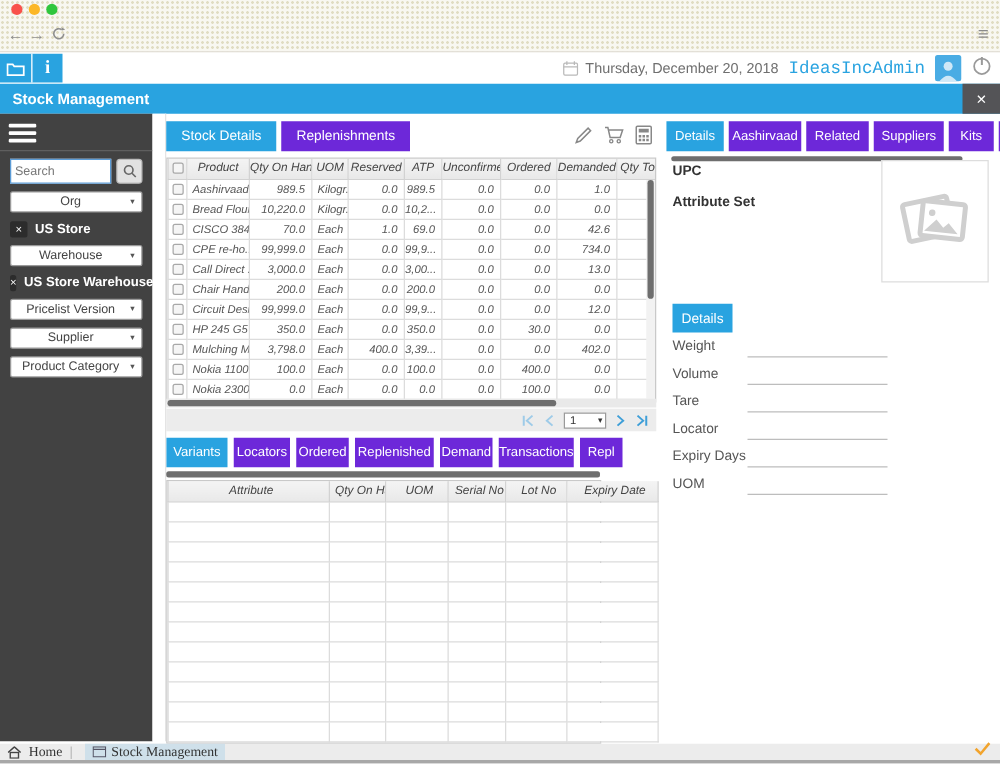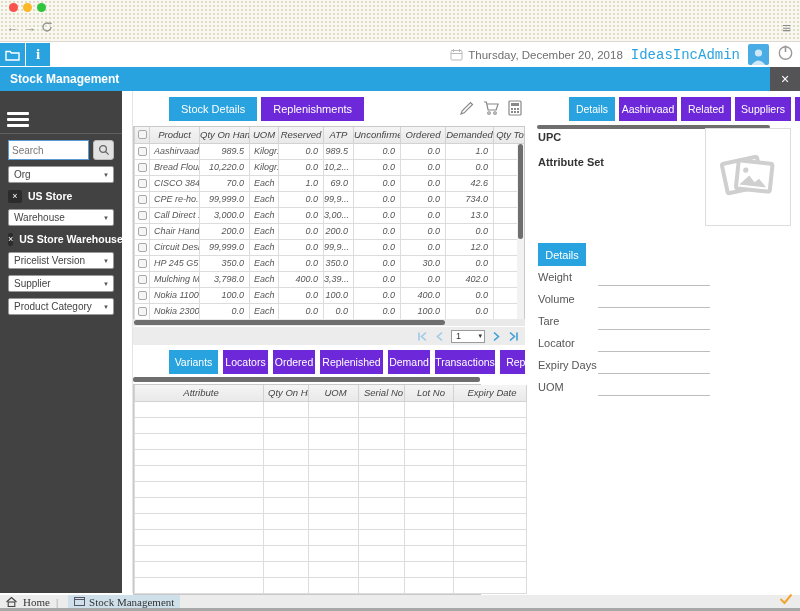--- a/index.html
+++ b/index.html
@@ -27,45 +27,45 @@
   .hdr-user { font-size:14px; color:var(--accent);font-family:Liberation Mono, monospace; }
   .avatar { width:21px; height:21px; background:#4aace4; border-radius:2px; display:flex; align-items:flex-end; justify-content:center; overflow:hidden; }
 
   
   .title-bar { position:absolute; top:67px; left:0; width:800px; height:24px; background:var(--accent); }
   .title-bar .title { position:absolute; left:10px; top:5px; color:#fff; font-size:12px; font-weight:bold; }
   .close-btn { position:absolute; right:0; top:0; width:30px; height:24px; background:#545457; color:#fff;
     font-size:14px; display:flex; align-items:center; justify-content:center; cursor:pointer; }
 
   
-  .sidebar { position:absolute; top:91px; left:0; width:122px; height:502px; background:#424242; padding-top:19px; }
+  .sidebar { position:absolute; top:91px; left:0; width:122px; height:502px; background:#424242; padding-top:6px; }
   .burger { margin:2px 0 6px 7px; width:22px; cursor:pointer; }
   .burger div { height:3px; background:#fff; margin-bottom:3px; border-radius:1px; }
   .side-divider { height:1px; background:#5f5f5f; margin-bottom:6px; }
   .search-row { display:flex; align-items:center; gap:4px; padding:0 8px; margin-bottom:6px; }
   .search-input { width:81px; height:20px; border:1px solid #5b9bd5; font-size:10px; padding:0 3px; color:#333; }
   .search-input::placeholder { color:#777; }
   .search-btn { width:21px; height:20px; background:#e2e2e2; border:1px solid #bbb; border-radius:3px;
     display:flex; align-items:center; justify-content:center; cursor:pointer; }
   .side-select { position:relative; margin:0 8px 6px; height:17px; background:#fff; border:1px solid #9a9a9a;
-    border-radius:2px; font-size:10px; color:#444; display:flex; align-items:center; padding:0 14px 0 5px; cursor:pointer; }
+    border-radius:2px; font-size:10px; color:#444; display:flex; align-items:center; padding:0 14px 0 5px; cursor:pointer;justify-content:center; }
   .side-select .chev { position:absolute; right:4px; top:5px; font-size:6px; color:#555; }
   .side-chip { display:flex; align-items:center; gap:6px; padding:0 8px; margin-bottom:6px; height:14px; }
   .chip-x { width:14px; height:13px; background:#2c2c2c; border-radius:2px; color:#fff; font-size:9px;
     display:flex; align-items:center; justify-content:center; cursor:pointer; }
   .chip-label { color:#fff; font-size:10.5px; font-weight:bold; white-space:nowrap; }
 
   .gutter { position:absolute; top:91px; left:122px; width:11px; height:502px; background:#fff; border-right:1px solid #e4e4e4; }
 
   
   .main { position:absolute; top:91px; left:133px; width:392px; height:504px; }
   .tabs-row { position:absolute; top:6px; left:0; display:flex; gap:4px; }
   .tab { height:24px; background:#6d28d9; color:#fff; font-size:11px; display:flex; align-items:center;
     justify-content:center; padding:0 12px; cursor:pointer; white-space:nowrap; flex:none; }
-  .tab.active { background:var(--accent);margin-left:36px; }
+  .tab.active { background:var(--accent); }
   .tool-icons { position:absolute; top:9px; right:3px; display:flex; gap:8px; }
   .tool-icons svg { cursor:pointer; }
 
   .table-wrap { position:absolute; top:35px; left:0; width:392px; height:196px; overflow:hidden;
     border:1px solid #c9c9c9; background:#fff; }
   table.grid { border-collapse:collapse; table-layout:fixed; width:100%;font-style:italic; }
   table.grid th { background:linear-gradient(#f4f4f4,#e9e9e9); border:1px solid #d2d2d2; border-top:none;
     font-size:9.5px; font-weight:normal; color:#444; height:16px; text-align:center; white-space:nowrap; overflow:hidden; }
   table.grid td { border:1px solid #dcdcdc; font-size:9px; color:#555; height:16px; white-space:nowrap; overflow:hidden; background:#fff; }
   table.grid td.txt { padding-left:4px; text-align:left; }

